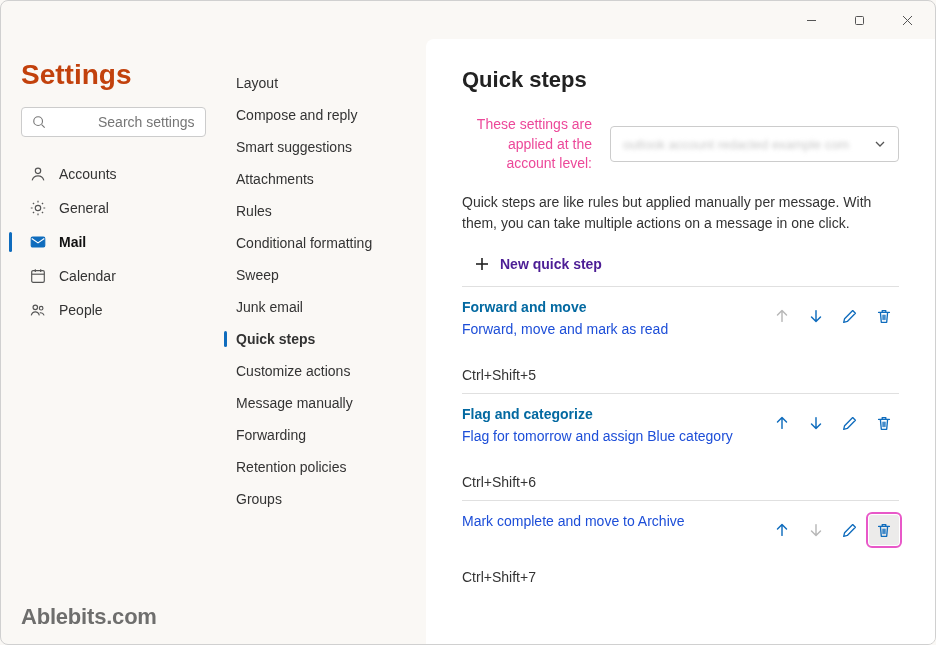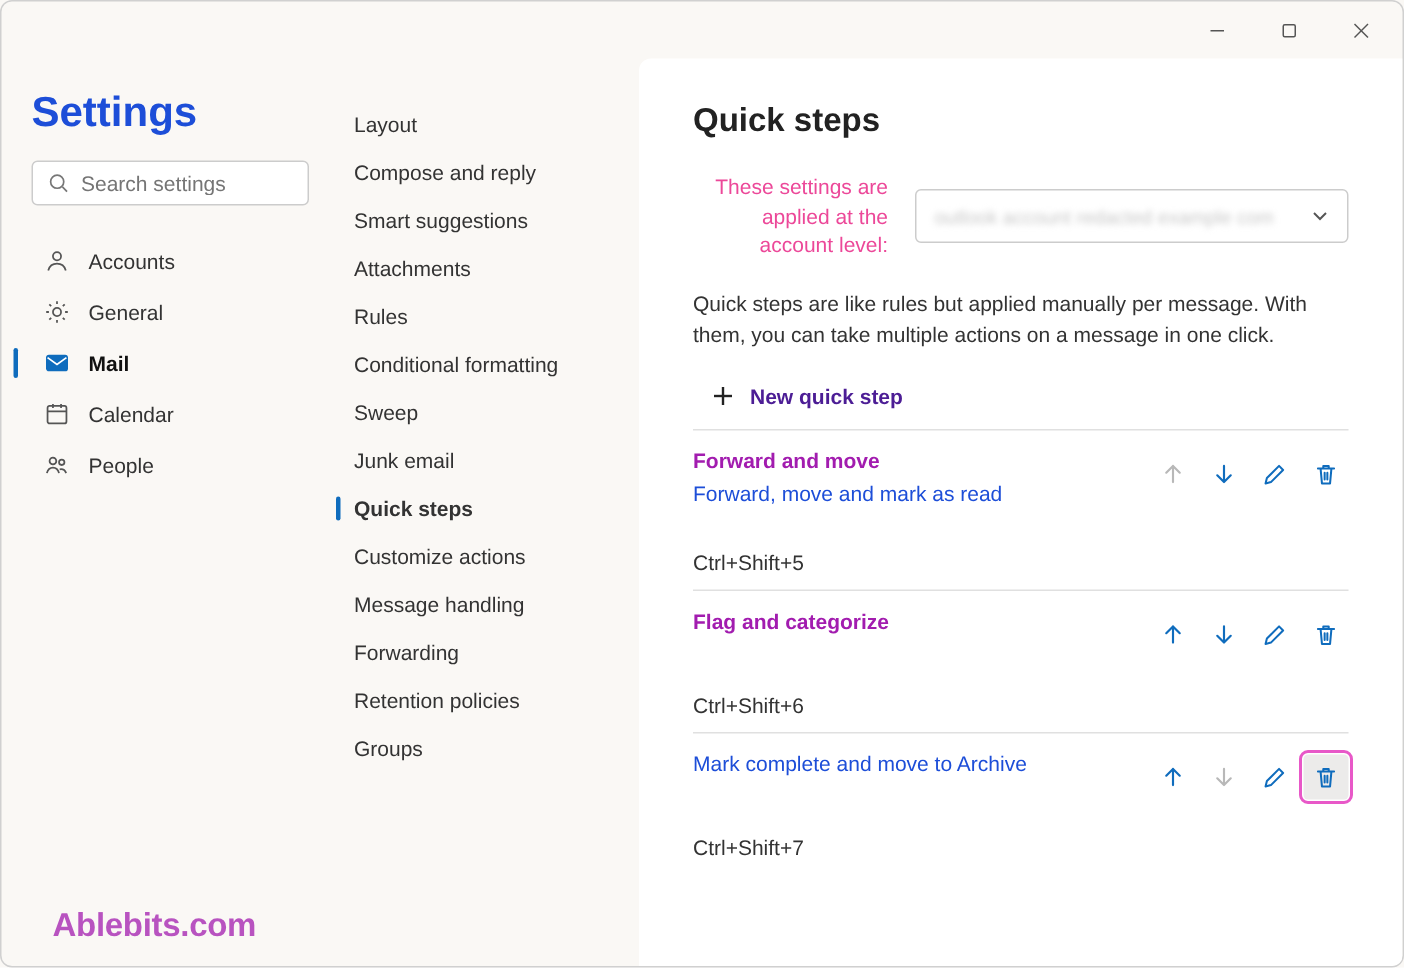--- a/index.html
+++ b/index.html
@@ -47,40 +47,41 @@
     .col3 {
       flex: 1;
       background: #fff;
       border-radius: 8px 0 0 0;
       padding: 28px 36px 10px 36px;
       overflow: hidden;
     }
     .settings-title {
       font-size: 28px;
       font-weight: 600;
-      color: #1d4ed8;
+      color: #c2410c;
       margin-bottom: 16px;
     }
     .search-box {
       display: flex;
       align-items: center;
       background: #fff;
       border: 1px solid #ccc;
       border-radius: 4px;
       padding: 6px 10px;
       margin-bottom: 20px;
       gap: 8px;
     }
     .search-box input {
       border: none;
       outline: none;
       font-size: 14px;
       flex: 1;
       background: transparent;
       color: #333;
+      margin-left: 44px;
     }
     .nav-list { list-style: none; }
     .nav-item {
       display: flex;
       align-items: center;
       gap: 12px;
       padding: 8px 8px;
       font-size: 14px;
       color: #333;
       cursor: pointer;
@@ -191,21 +192,21 @@
       padding: 12px 0 10px 0;
     }
     .step-head {
       display: flex;
       justify-content: space-between;
       align-items: flex-start;
     }
     .step-title {
       font-size: 14px;
       font-weight: 600;
-      color: #a21caf;
+      color: #0369a1;
       margin-bottom: 6px;
     }
     .step-desc {
       font-size: 14px;
       color: #1d4ed8;
       margin-bottom: 6px;
     }
     .step-shortcut {
       font-size: 14px;
       color: #333;
@@ -227,25 +228,25 @@
       color: #0f6cbd;
     }
     .icon-btn.disabled { color: #b8b8b8; cursor: default; }
     .icon-btn.highlighted {
       background: #ecebea;
       outline: 2px solid #e858c8;
       outline-offset: 1px;
     }
     .watermark {
       position: absolute;
-      left: 34px;
+      left: 20px;
       bottom: 14px;
       font-size: 22px;
       font-weight: 600;
-      color: #a21caf;
+      color: #404040;
       opacity: 0.75;
       letter-spacing: -0.2px;
     }
     svg { display: block; }
   </style>
 </head>
 <body>
 
 <div class="titlebar">
   <div class="win-btn">
@@ -336,21 +337,21 @@
         <li class="sub-item">Layout</li>
         <li class="sub-item">Compose and reply</li>
         <li class="sub-item">Smart suggestions</li>
         <li class="sub-item">Attachments</li>
         <li class="sub-item">Rules</li>
         <li class="sub-item">Conditional formatting</li>
         <li class="sub-item">Sweep</li>
         <li class="sub-item">Junk email</li>
         <li class="sub-item active">Quick steps</li>
         <li class="sub-item">Customize actions</li>
-        <li class="sub-item">Message handling</li>
+        <li class="sub-item">Message manually</li>
         <li class="sub-item">Forwarding</li>
         <li class="sub-item">Retention policies</li>
         <li class="sub-item">Groups</li>
       </ul>
   </div>
 
   <div class="col3">
     <div class="page-title">Quick steps</div>
 
     <div class="account-row">
@@ -406,20 +407,21 @@
                 </svg>
               </div>
             </div>
           </div>
           <div class="step-shortcut">Ctrl+Shift+5</div>
         </div>
         <div class="step-block">
           <div class="step-head">
             <div>
               <div class="step-title">Flag and categorize</div>
+              <div class="step-desc">Flag for tomorrow and assign Blue category</div>
             </div>
             <div class="step-actions">
               <div class="icon-btn">
                 <svg width="18" height="18" viewBox="0 0 20 20">
                   <path d="M10 16V4M5 9l5-5 5 5" stroke="currentColor" stroke-width="1.6" fill="none" stroke-linecap="round" stroke-linejoin="round"></path>
                 </svg>
               </div>
               <div class="icon-btn">
                 <svg width="18" height="18" viewBox="0 0 20 20">
                   <path d="M10 4v12M5 11l5 5 5-5" stroke="currentColor" stroke-width="1.6" fill="none" stroke-linecap="round" stroke-linejoin="round"></path>

